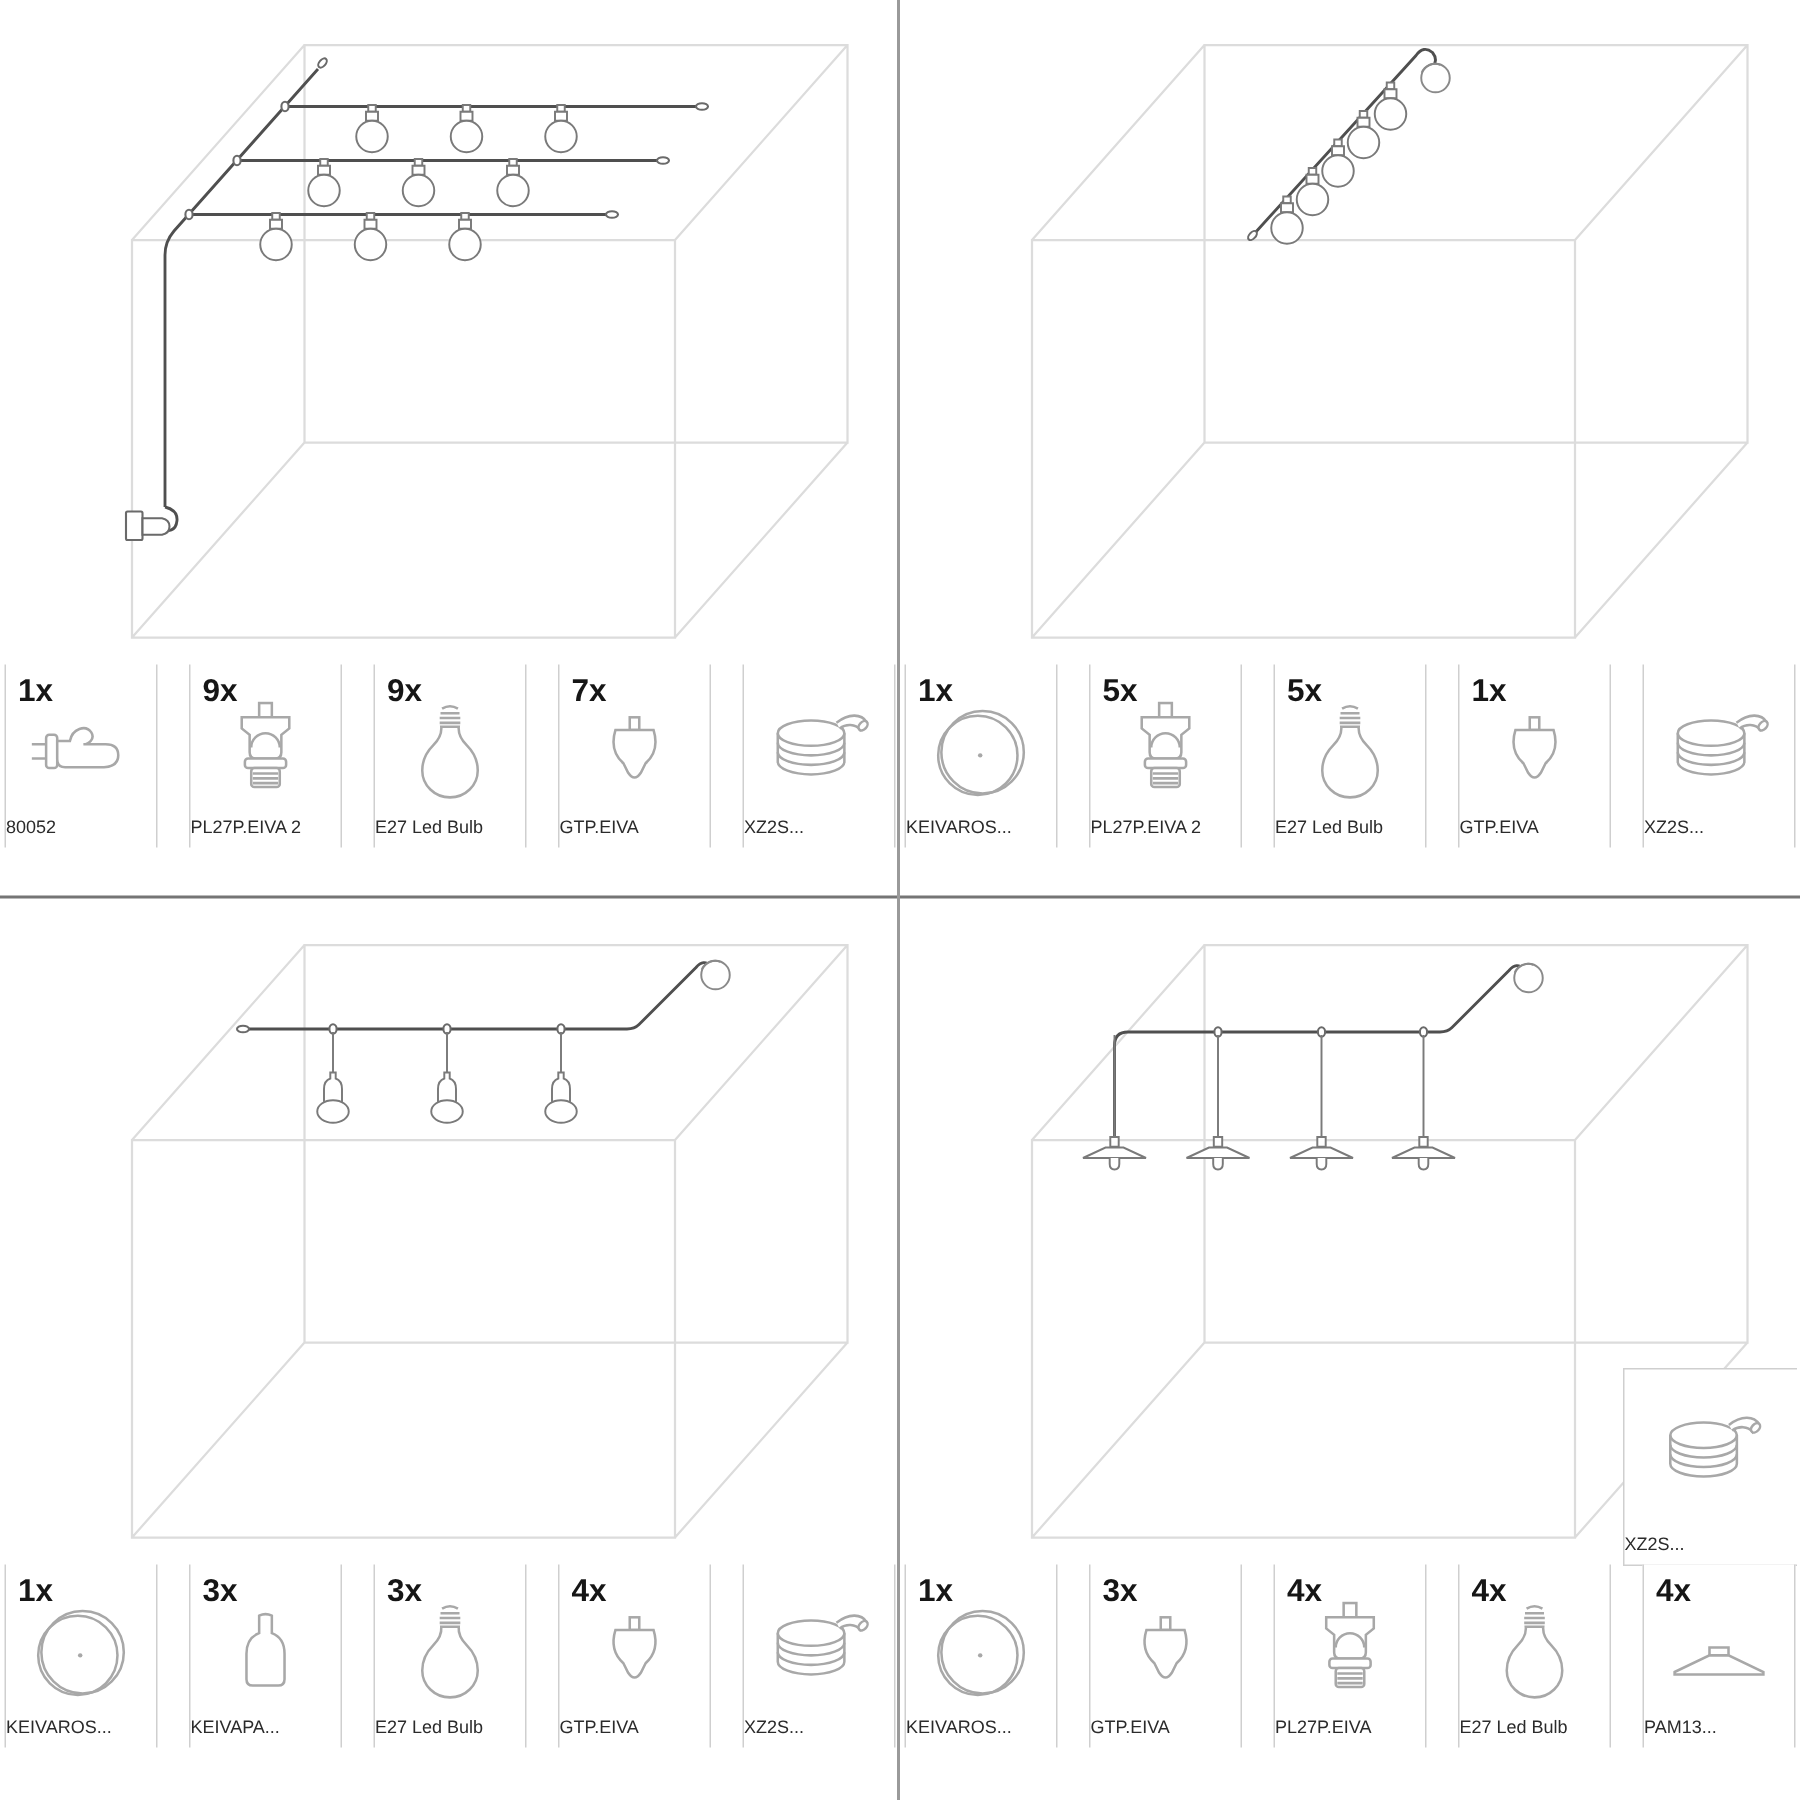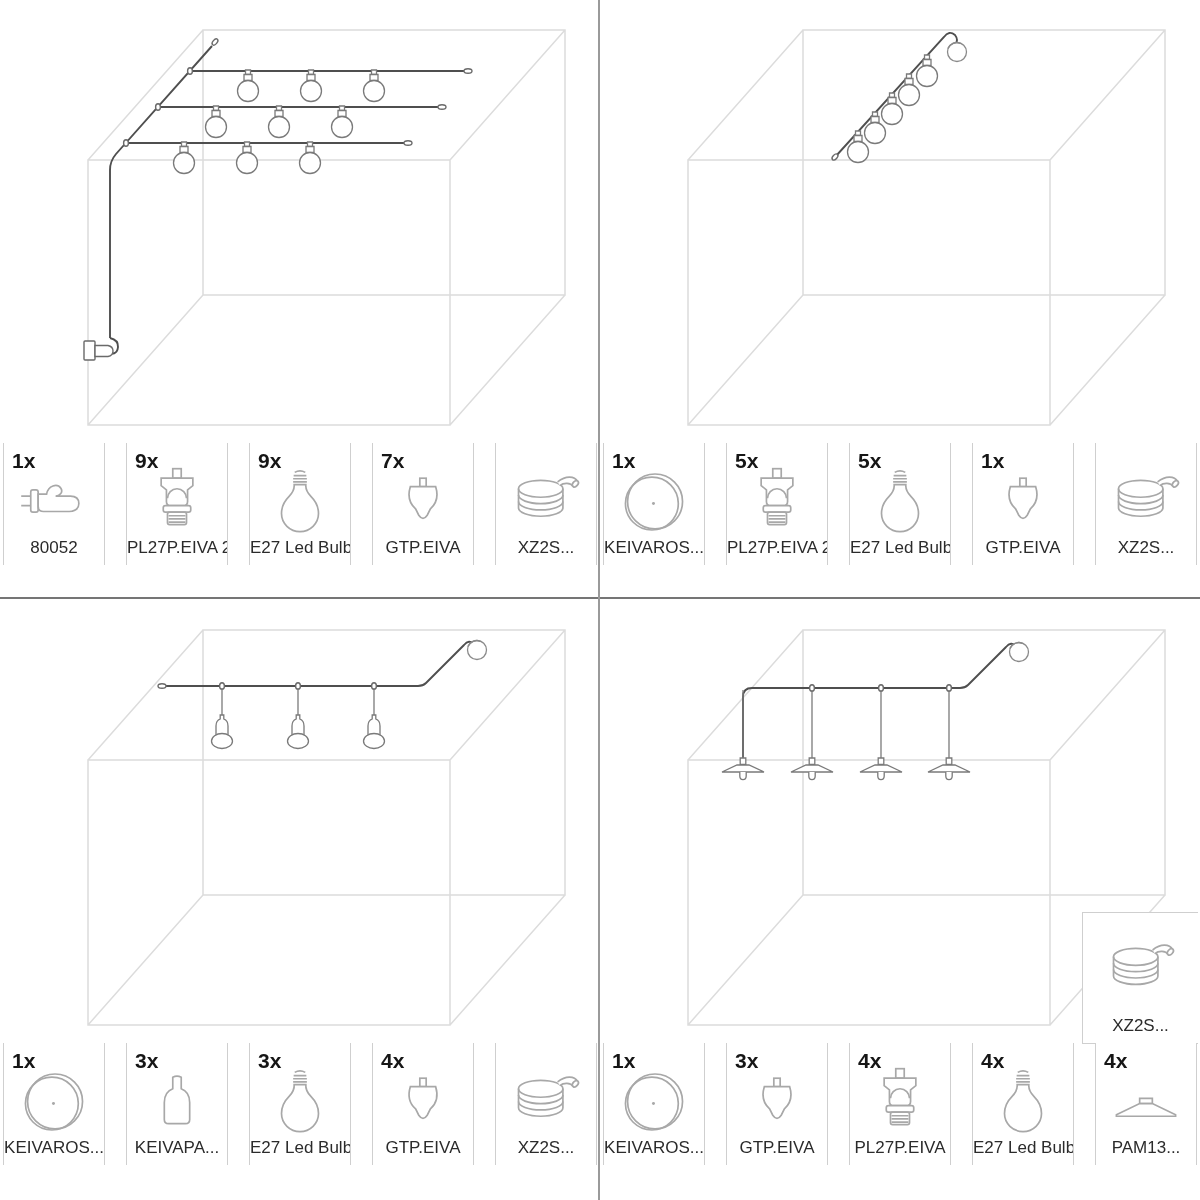--- a/index.html
+++ b/index.html
@@ -9,21 +9,21 @@
   .divider-h{position:absolute;left:0;top:597px;width:1200px;height:2px;background:#757575;}
   .quadrant{position:absolute;width:600px;height:600px;}
   #q1{left:0;top:0;} #q2{left:600px;top:0;} #q3{left:0;top:600px;} #q4{left:600px;top:600px;}
   .diagram{position:absolute;left:0;top:0;width:600px;height:440px;}
   .parts-row{position:absolute;left:0;top:443px;right:0;height:122px;display:flex;gap:21px;
              padding:0 3px;box-sizing:border-box;}
   .cell{flex:1 1 0;position:relative;border-left:1px solid #cfcfcf;border-right:1px solid #cfcfcf;
         background:#fff;}
   .qty{position:absolute;top:6px;left:8px;font-size:21px;font-weight:700;color:#161616;}
   .picon{position:absolute;left:50%;top:50%;transform:translate(-50%,-52%);width:74px;height:74px;}
-  .plabel{position:absolute;bottom:7px;left:0;width:100%;text-align:center;font-size:17px;
+  .plabel{position:absolute;bottom:7px;left:0;width:100%;font-size:12px;
           color:#2b2b2b;white-space:nowrap;overflow:hidden;}
   .floating-cell{position:absolute;left:482px;top:312px;width:115px;height:130px;background:#fff;
         border-left:1px solid #cfcfcf;border-top:1px solid #cfcfcf;border-bottom:1px solid #cfcfcf;}
   .floating-cell .picon{transform:translate(-50%,-60%);}
   svg{display:block;}
 </style>
 </head>
 <body>
 
 <svg width="0" height="0" style="position:absolute" aria-hidden="true">

